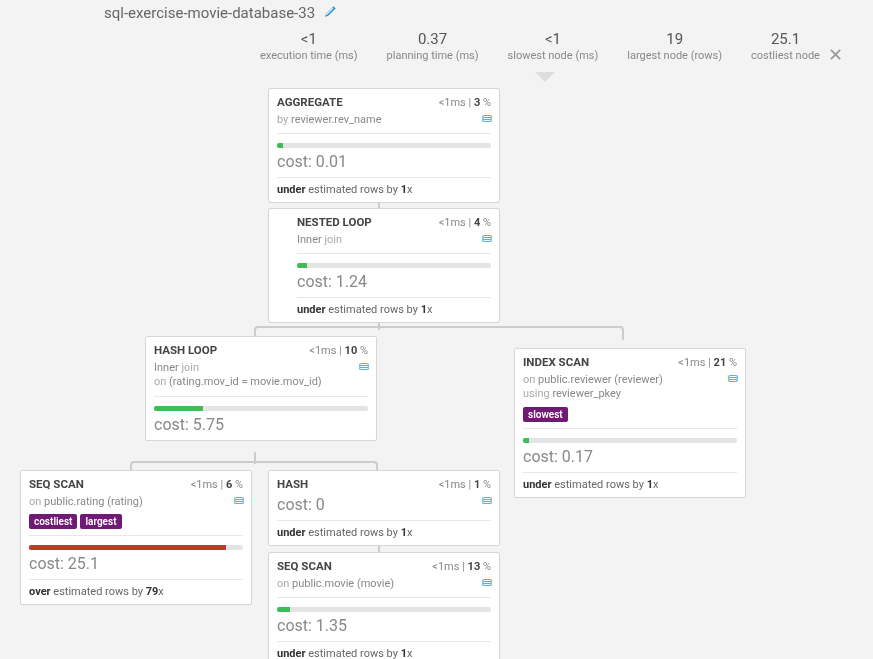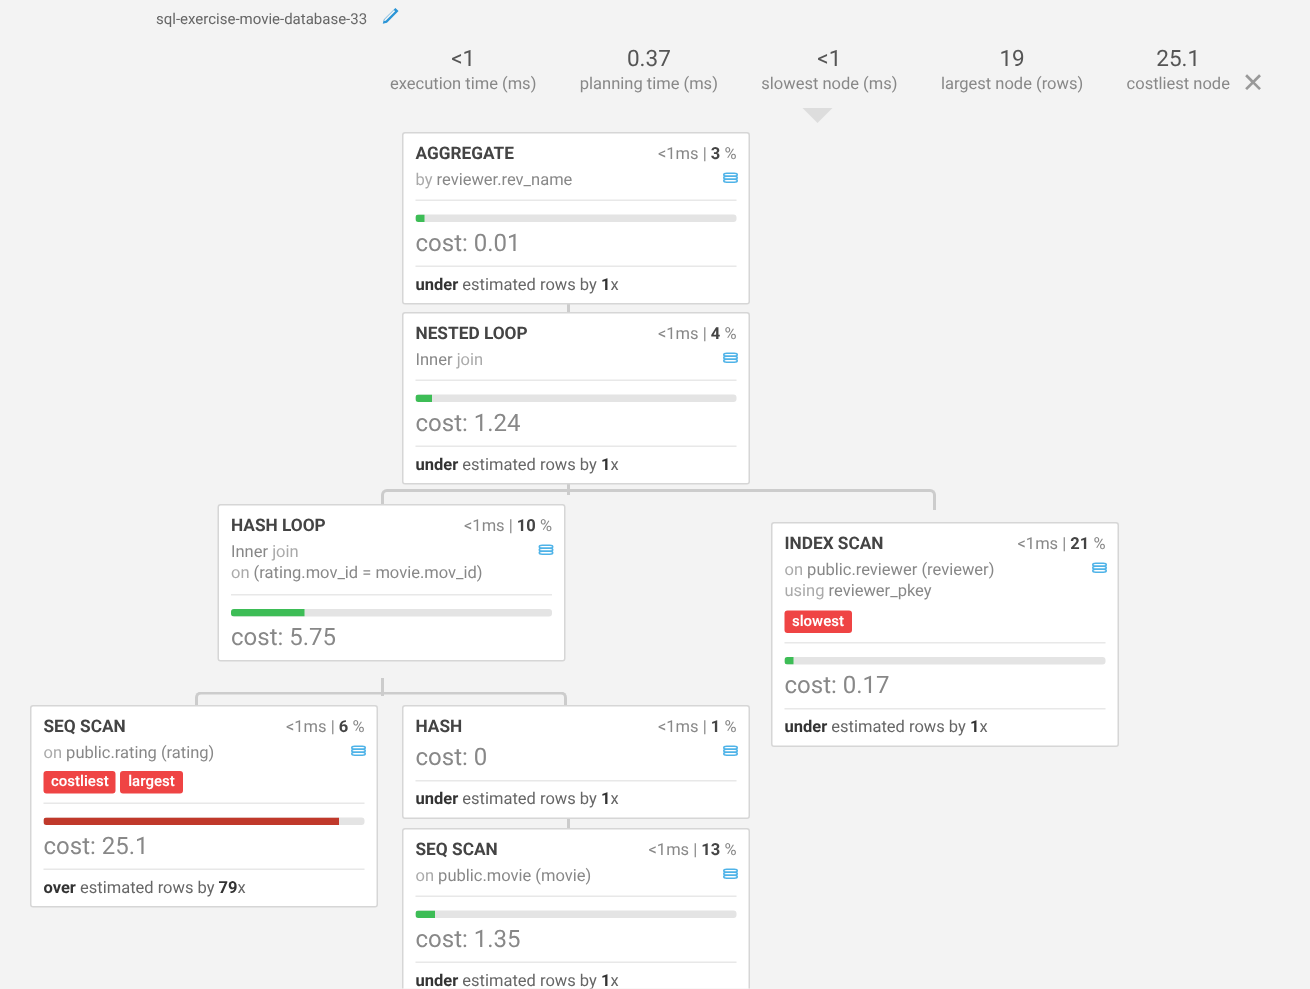--- a/index.html
+++ b/index.html
@@ -10,21 +10,21 @@
     font-size: 12px;
     width: 873px;
     height: 659px;
     position: relative;
     overflow: hidden;
   }
   .title-row {
     position: absolute;
     top: 4px;
     left: 104px;
-    font-size: 10px;
+    font-size: 15px;
     color: #666;
     display: flex;
     align-items: center;
     gap: 8px;
   }
   .edit-icon { color: #2b95d6; font-size: 14px; }
   .stats-bar {
     position: absolute;
     top: 30px;
     left: 260px;
@@ -84,21 +84,21 @@
   }
   .db-icon span{display:block;width:10px;height:3px;border:1px solid #4fb3e8;border-radius:50%/100%;margin-bottom:-1px;}
   .node .sep { border-top:1px solid #e8e8e8; margin-top:6px; padding-top:5px;}
   .bar-track {height:5px;background:#e4e4e4;border-radius:2px;margin-top:4px;overflow:hidden;}
   .bar-fill{height:100%;background:#3dbd56;}
   .bar-fill.red{background:#c0392b;}
   .cost-row{color:#888;margin-top:4px;font-size:16px;}
   .est-row{border-top:1px solid #e8e8e8;margin-top:6px;padding-top:5px;font-size:11px;color:#666;}
   .est-row b{font-weight:700;color:#333;}
   .tags{margin-top:5px;}
-  .tag{display:inline-block;background:#ef4444;color:#fff;font-size:10px;padding:2px 5px;border-radius:2px;margin-right:3px;font-weight:600;}
+  .tag{display:inline-block;background:#701a75;color:#fff;font-size:10px;padding:2px 5px;border-radius:2px;margin-right:3px;font-weight:600;}
   .connector{position:absolute;background:transparent;border-color:#ccc;border-style:solid;border-width:0;}
 </style>
 </head>
 <body>
 
 <div class="title-row">
   <span>sql-exercise-movie-database-33</span>
   <span class="edit-icon">
     <svg width="14" height="14" viewBox="0 0 16 16">
         <path fill="#2b95d6" d="M12.1 1.5l2.4 2.4-8.8 8.8-3.2.8.8-3.2 8.8-8.8zM11 3.1L3.8 10.3l-.3 1.2 1.2-.3L11.9 4 11 3.1z"></path>
@@ -153,21 +153,21 @@
     <div class="sep">
         <div class="bar-track">
           <div class="bar-fill" style="width:3%"></div>
         </div>
       <div class="cost-row">cost: 0.01</div>
       </div>
     <div class="est-row"><b>under</b><span> estimated rows by </span><b>1</b><span>x</span></div>
   </div>
 </div>
 
-<div class="node" style="left:268px;top:208px;">
+<div class="node" style="left:268px;top:208px;padding-left:20px;">
   <div class="hdr">
     <span class="name">NESTED LOOP</span>
     <span class="rhs"><span>&lt;1ms</span><span> | </span><b>4</b><span> %</span></span>
   </div>
   <div class="body">
     <div class="db-icon">
         <span></span>
         <span></span>
         <span></span>
       </div>

